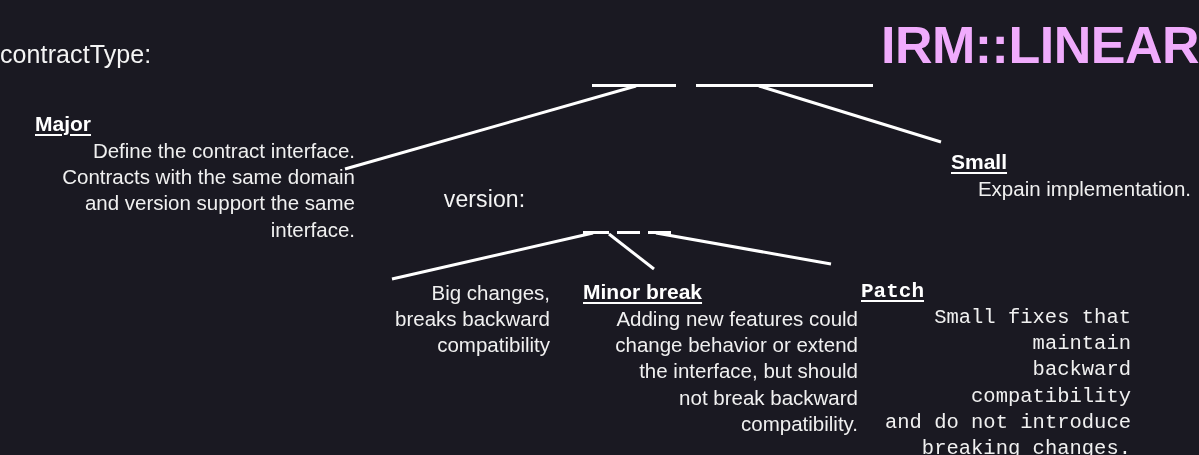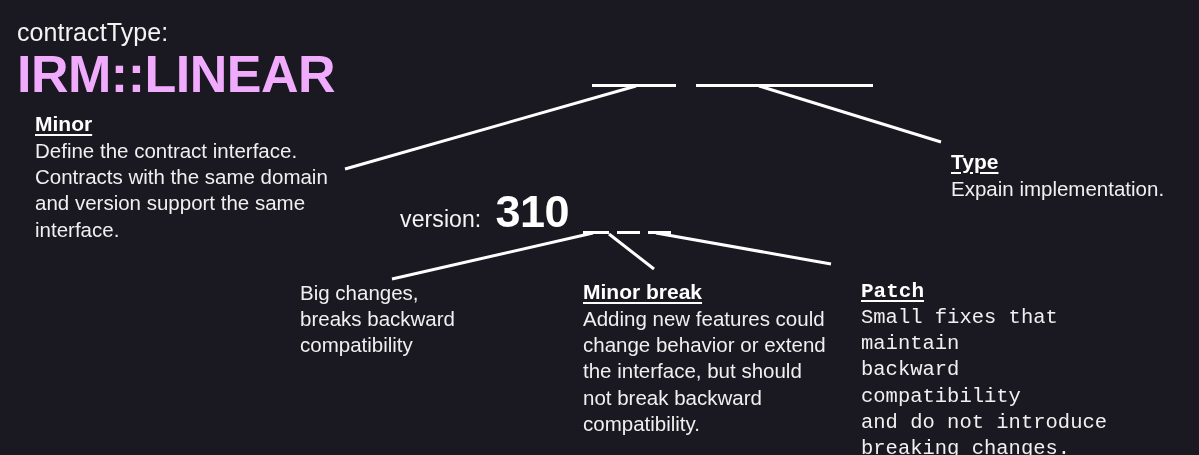--- a/index.html
+++ b/index.html
@@ -29,21 +29,20 @@
 
   
   .header-row {
     position: absolute;
     left: 0;
     top: 18px;
     width: 1199px;
     display: flex;
     align-items: baseline;
     justify-content: space-between;
-    flex-direction: column;
   }
   .kv-label {
     font-size: 25px;
     font-weight: 400;
     letter-spacing: 0.1px;
     color: #f4f4f4;
   }
   .kv-value-big {
     font-size: 52px;
     font-weight: 700;
@@ -86,20 +85,21 @@
     color: #ffffff;
     white-space: nowrap;
   }
   .annot-body {
     font-size: 20.5px;
     font-weight: 400;
     line-height: 1.28;
     margin: 0;
     color: #f0f0f0;
     white-space: pre-line;
+    text-align: right;
   }
 
   #annot-domain { left: 35px;  top: 112px; width: 320px; }
   #annot-type   { left: 951px; top: 150px; width: 240px; }
   #annot-major  { left: 300px; top: 280px; width: 250px; }
   #annot-minor  { left: 583px; top: 280px; width: 275px; }
   #annot-patch  { left: 861px; top: 280px; width: 270px; font-family: Liberation Mono, monospace; }
 </style>
 </head>
 <body>
@@ -129,33 +129,32 @@
     </g>
   </svg>
 
   <div class="header-row">
     <span class="kv-label">contractType:</span>
     <span class="kv-value-big">IRM::LINEAR</span>
   </div>
 
   <div class="version-row">
     <span class="kv-label">version:</span>
-    <span class="version-value">310</span>
   </div>
 
   <div class="annot" id="annot-domain">
-    <div class="annot-title">Minor</div>
+    <div class="annot-title">Major</div>
     <div class="annot-body">Define the contract interface.
 Contracts with the same domain
 and version support the same
 interface.</div>
   </div>
 
   <div class="annot" id="annot-type">
-    <div class="annot-title">Type</div>
+    <div class="annot-title">Small</div>
     <div class="annot-body">Expain implementation.</div>
   </div>
 
   <div class="annot" id="annot-major">
     <div class="annot-body">Big changes,
 breaks backward
 compatibility</div>
   </div>
 
   <div class="annot" id="annot-minor">

